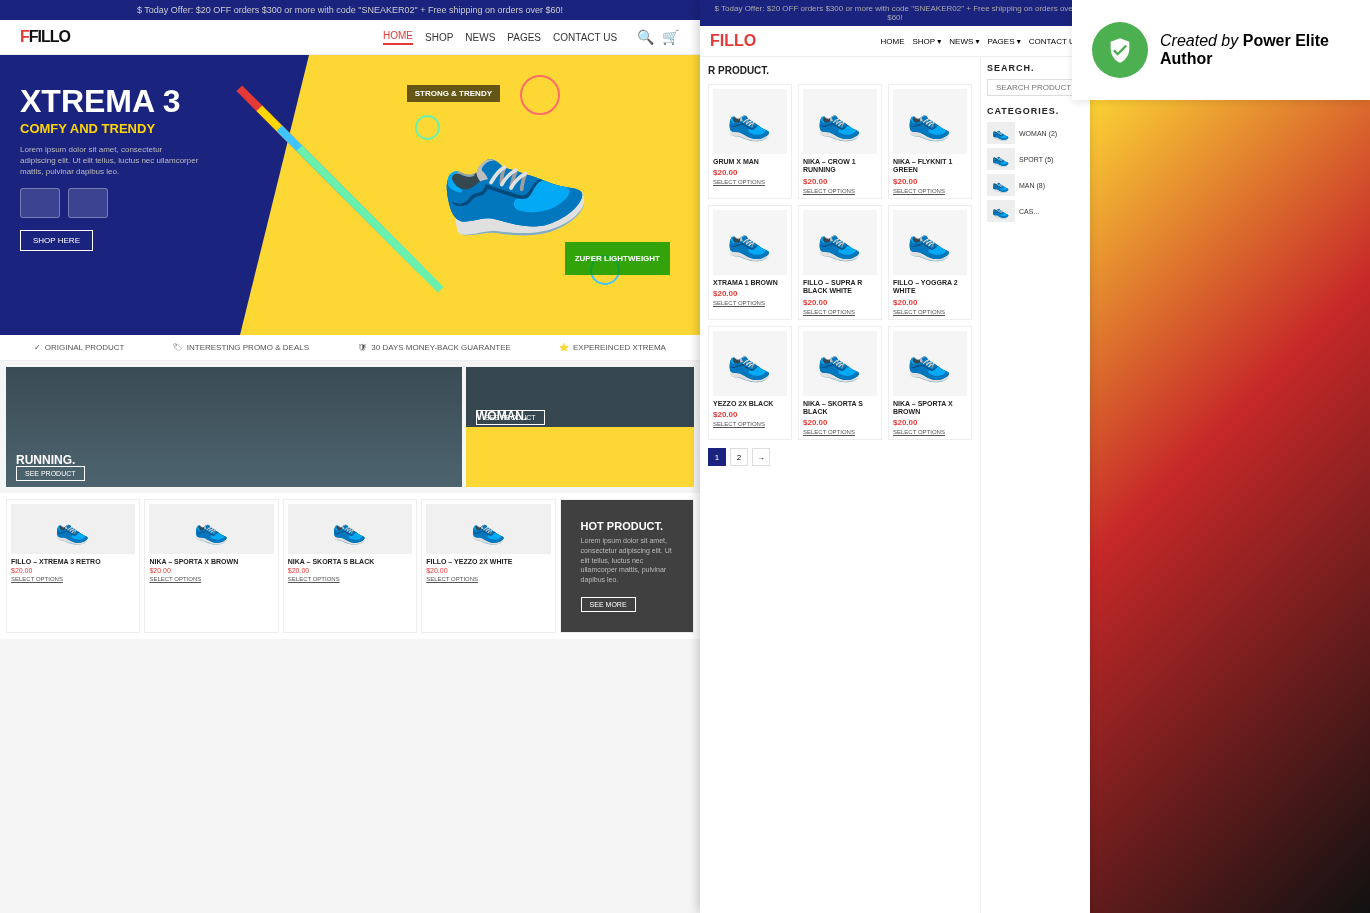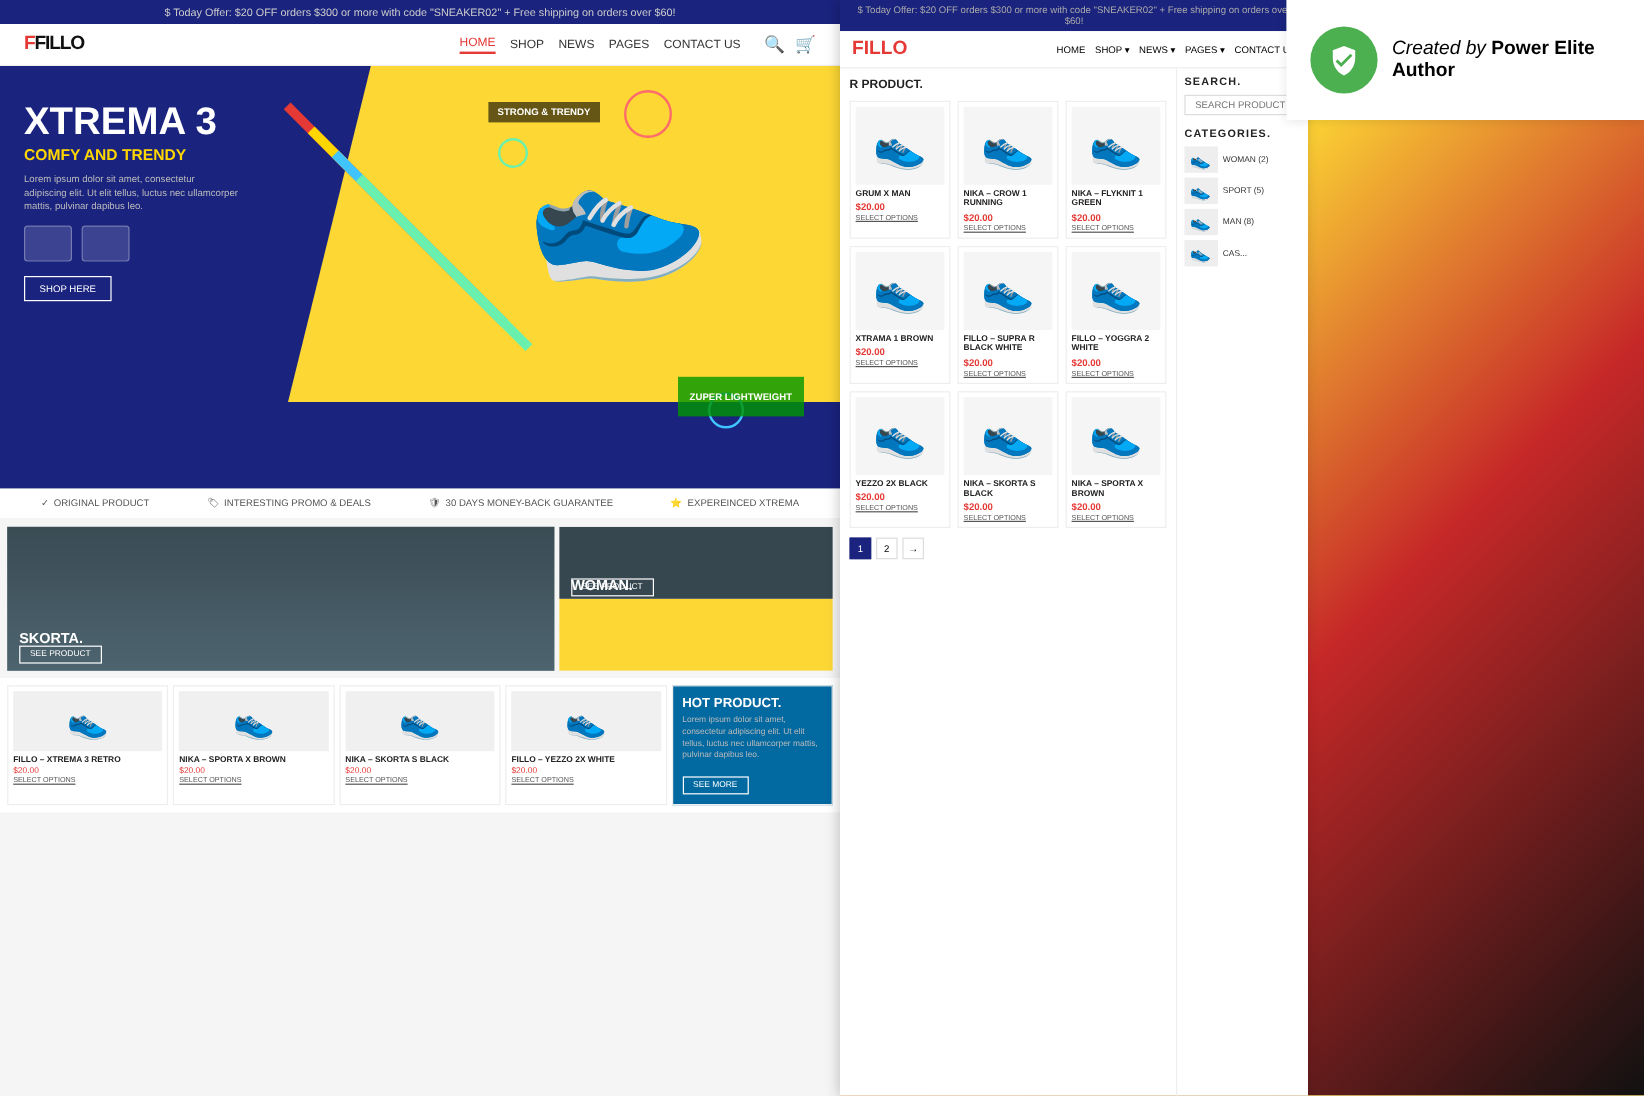--- a/index.html
+++ b/index.html
@@ -69,21 +69,21 @@
       font-size: 10px;
     }
     .nav-links a { color: #333; text-decoration: none; }
     .nav-links a.active { color: #e53935; border-bottom: 2px solid #e53935; padding-bottom: 2px; }
     .nav-icons { display: flex; gap: 8px; font-size: 14px; color: #333; }
 
     
     .hero {
       background: #1a237e;
       position: relative;
-      height: 352px;
+      height: 280px;
       overflow: hidden;
     }
     .hero-left {
       position: absolute;
       left: 20px; top: 30px;
       color: white;
       z-index: 2;
     }
     .hero-left h1 { font-size: 32px; font-weight: 900; line-height: 1; }
     .hero-left h2 { font-size: 13px; font-weight: 700; color: #ffd600; margin-top: 4px; }
@@ -217,23 +217,23 @@
       display: flex; align-items: center; justify-content: center;
       font-size: 28px;
       margin-bottom: 4px;
     }
     .product-name { font-size: 7px; font-weight: 700; color: #222; }
     .product-price { font-size: 7px; color: #e53935; margin: 2px 0; }
     .product-select { font-size: 6px; color: #555; text-decoration: underline; cursor: pointer; }
 
     
     .hot-product-card {
-      background: #0369a1;
-      color: white;
-      padding: 8px;
+      background: #404040;
+      color: white;
+      padding: 20px;
     }
     .hot-title { font-size: 11px; font-weight: 900; margin-bottom: 4px; }
     .hot-desc { font-size: 7px; color: #bbb; line-height: 1.4; margin-bottom: 8px; }
     .hot-btn {
       background: transparent;
       border: 1px solid white;
       color: white;
       font-size: 7px;
       padding: 3px 8px;
       cursor: pointer;
@@ -469,21 +469,21 @@
       <span>30 DAYS MONEY-BACK GUARANTEE</span>
     </div>
     <div class="trust-item">
       <span>⭐</span>
       <span>EXPEREINCED XTREMA</span>
     </div>
   </div>
 
   <div class="category-section">
     <div class="cat-running" style="background: linear-gradient(rgba(0,0,0,0.4),rgba(0,0,0,0.2)), #607d8b;">
-      <div class="cat-label">SKORTA.</div>
+      <div class="cat-label">RUNNING.</div>
       <button class="cat-btn">SEE PRODUCT</button>
     </div>
     <div class="cat-woman">
       <div class="woman-top" style="position:relative;">
         <div class="cat-label" style="bottom:4px;">WOMAN.</div>
         <button class="cat-btn" style="bottom:2px;">SEE PRODUCT</button>
       </div>
       <div class="woman-bottom"></div>
     </div>
   </div>

